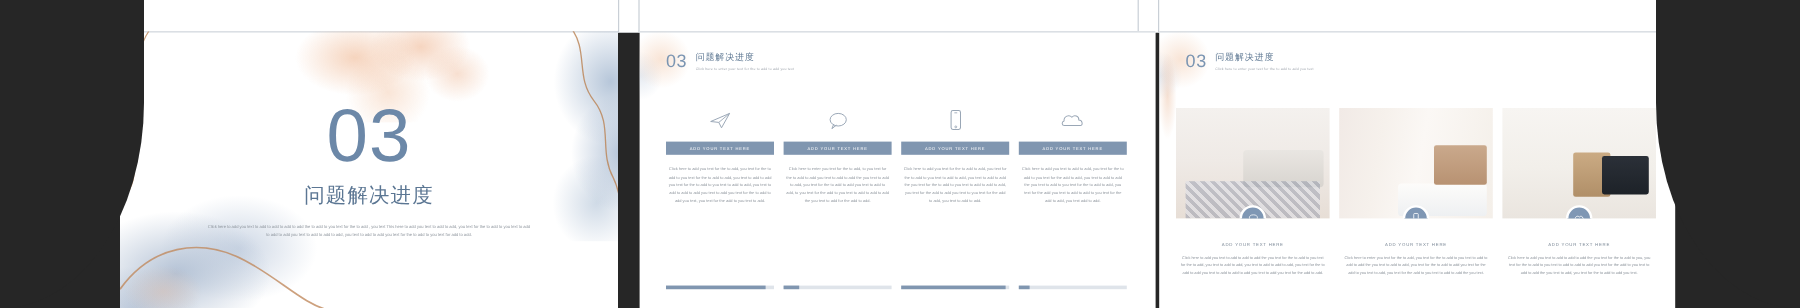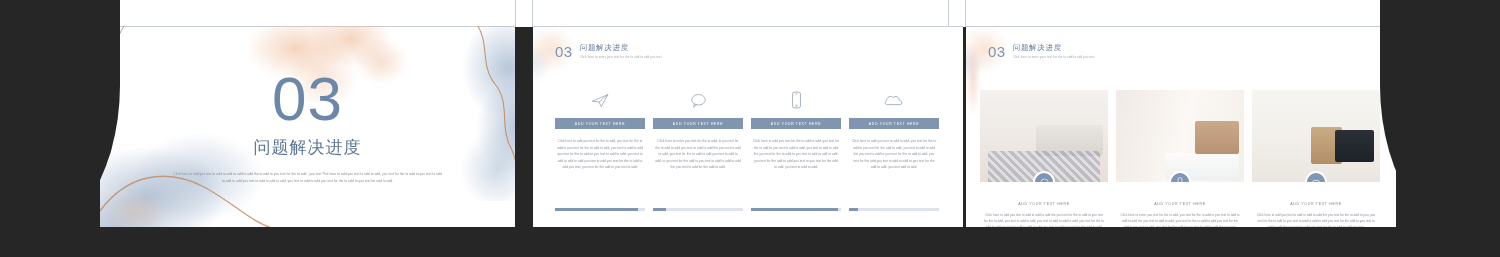--- a/index.html
+++ b/index.html
@@ -11,21 +11,21 @@
   }
 
   
   #filmstrip {
     position:absolute; left:0; top:0; width:1500px; height:257px;
   }
 
   .slide {
     position:absolute;
     top:26px;
-    height:201px;
+    height:231px;
     background:#ffffff;
     overflow:hidden;
   }
   .slide-top-rule {
     position:absolute; left:0; top:0; width:100%; height:1px;
     background:#c9cfd6;
   }
 
   
   #slide-1 { left:100px;  width:415px; }

